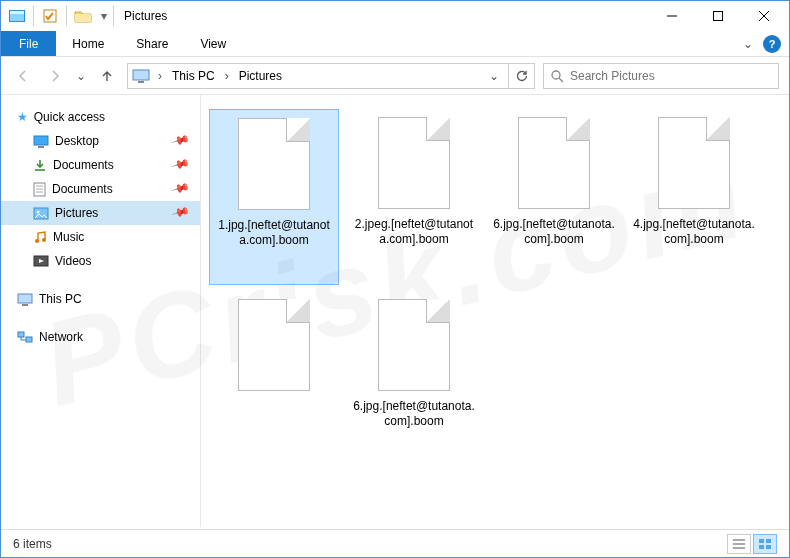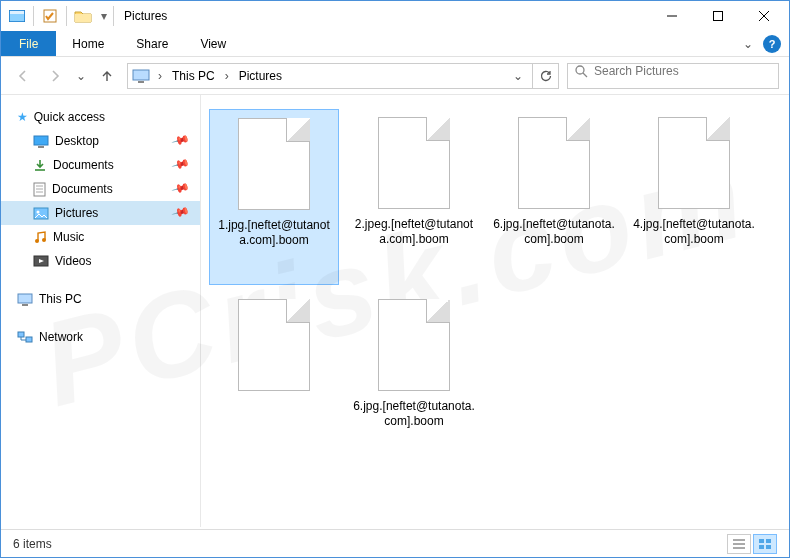--- a/index.html
+++ b/index.html
@@ -17,21 +17,21 @@
 .help-circle{width:18px;height:18px;border-radius:50%;background:#1979ca;color:#fff;display:flex;align-items:center;justify-content:center;font-size:11px;font-weight:bold}
 .addrbar{height:38px;display:flex;align-items:center;padding:0 10px;gap:8px;border-bottom:1px solid #e6e6e6}
 .nav-arrow{width:24px;height:24px;display:flex;align-items:center;justify-content:center;color:#555}
 .nav-arrow.disabled{color:#bbb}
 .bc{flex:1;height:26px;border:1px solid #ccc;display:flex;align-items:center;padding:0 4px;gap:4px}
 .bc-chev{color:#555;padding:0 4px}
 .bc-item{padding:0 2px;color:#000}
 .bc-spacer{flex:1}
 .bc-dd{width:20px;text-align:center;color:#555}
 .refresh{width:26px;height:26px;border:1px solid #ccc;border-left:none;display:flex;align-items:center;justify-content:center;color:#555}
-.search{width:212px;height:26px;border:1px solid #ccc;display:flex;align-items:flex-start;padding:0 6px;gap:6px;color:#777}
+.search{width:236px;height:26px;border:1px solid #ccc;display:flex;align-items:center;padding:0 6px;gap:6px;color:#777}
 .search input{border:none;outline:none;flex:1;background:transparent;font-size:12px;color:#333}
 .content{display:flex;height:432px}
 .sidebar{width:200px;border-right:1px solid #e8e8e8;padding:10px 0;overflow:hidden}
 .nav-group{margin-bottom:14px}
 .nav-head,.nav-item{height:24px;display:flex;align-items:center;padding-left:16px;gap:6px;color:#000}
 .nav-item{padding-left:32px;position:relative}
 .nav-item .pin{position:absolute;right:12px;color:#7a7a7a;transform:rotate(30deg)}
 .nav-item.selected{background:#cde6f7}
 .main{flex:1;padding:14px 8px;display:flex;flex-wrap:wrap;align-content:flex-start;gap:6px 10px}
 .file{width:130px;height:176px;display:flex;flex-direction:column;align-items:center;padding:8px 4px;text-align:center}

